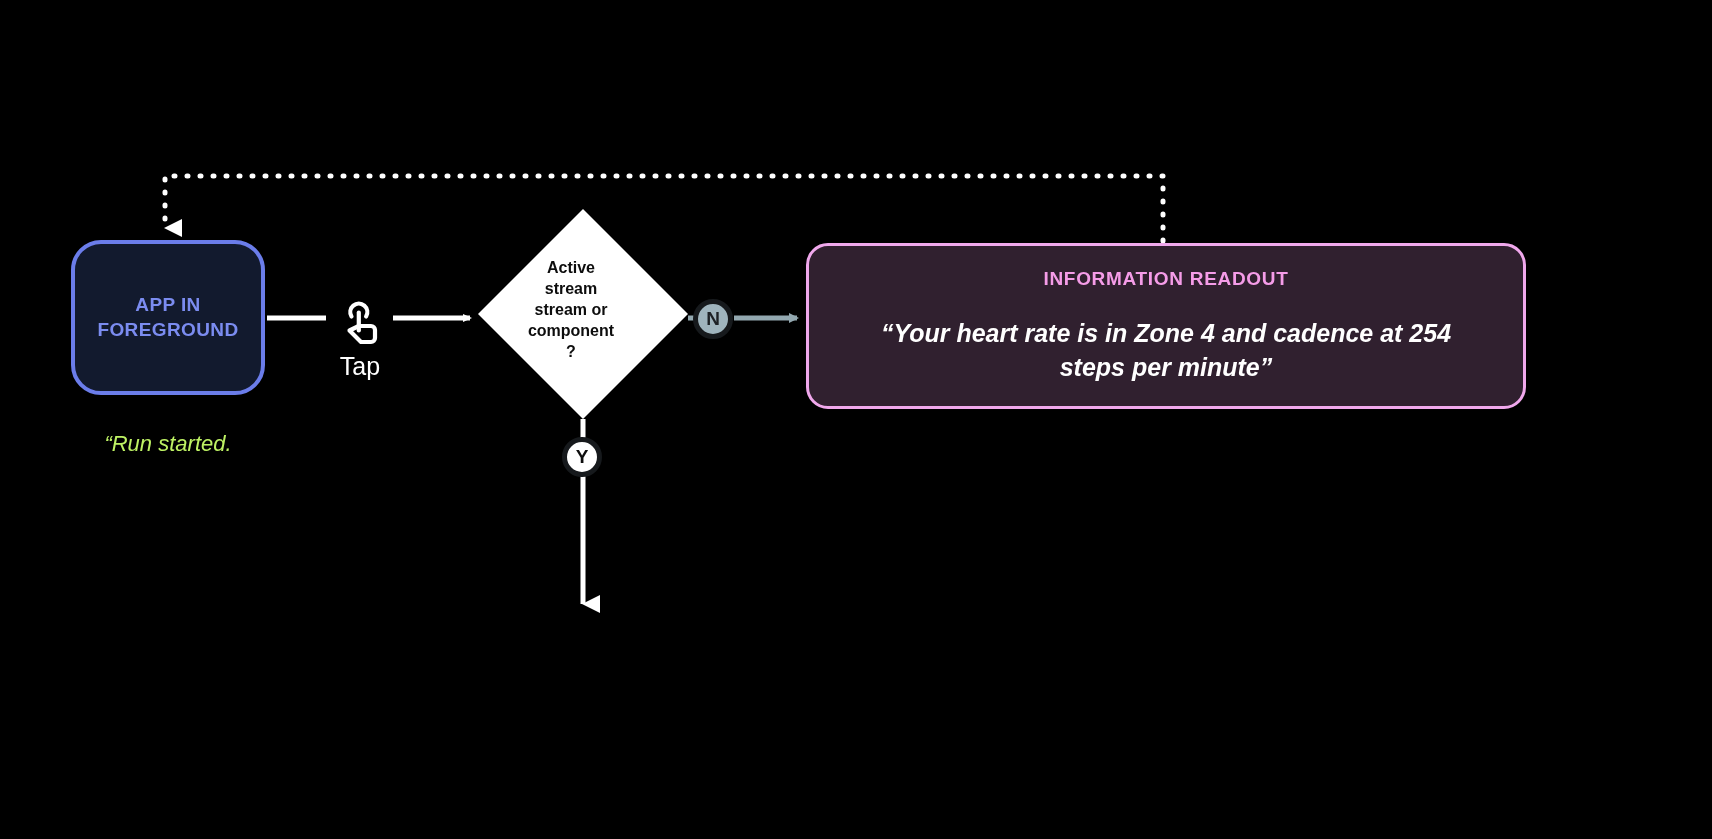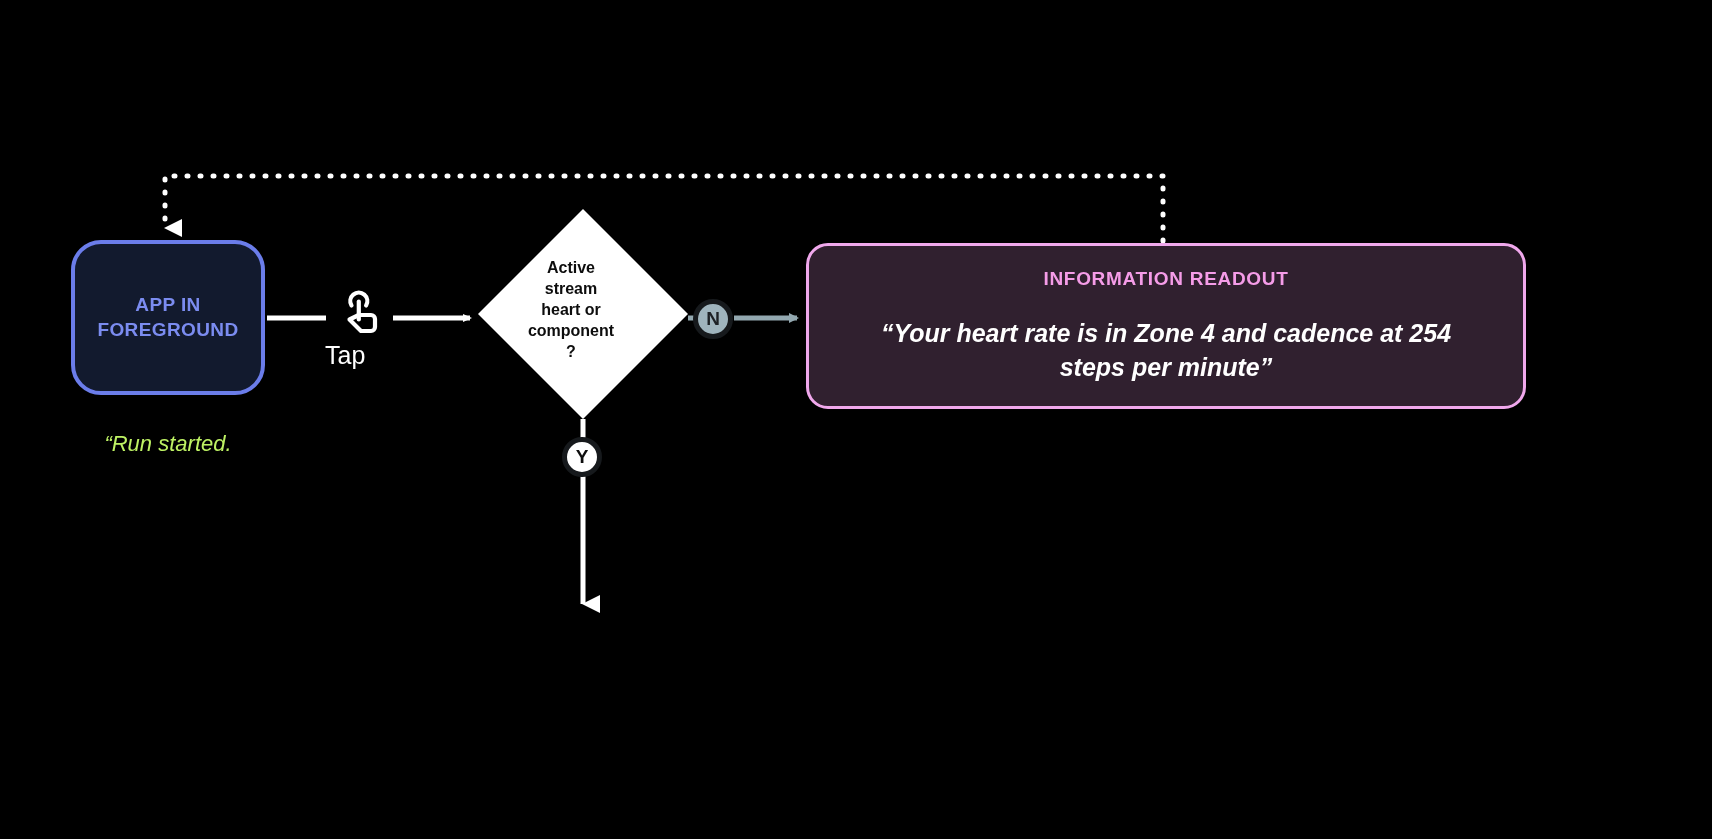--- a/index.html
+++ b/index.html
@@ -55,22 +55,23 @@
     text-align: center;
     color: #bef264;
     font-size: 22px;
     font-style: italic;
     line-height: 1.45;
   }
 
   
   #tap-group {
     left: 325px;
-    top: 287px;
+    top: 298px;
     width: 70px;
+    text-align: center;
   }
   #tap-icon-wrap { height: 52px; display: flex; align-items: center; justify-content: center; }
   #tap-label {
     font-size: 25px;
     color: #ffffff;
     line-height: 1;
     margin-top: 4px;
   }
 
   
@@ -241,21 +242,21 @@
     <div id="tap-label">Tap</div>
   </div>
 
   <div class="abs" id="diamond-wrap">
     <svg id="diamond-shape" viewBox="0 0 210 210">
       <polygon points="105,0 210,105 105,210 0,105" fill="#ffffff"></polygon>
     </svg>
     <div id="diamond-text">
       <div>Active</div>
       <div>stream</div>
-      <div>heart or</div>
+      <div>stream or</div>
       <div>component</div>
       <div>?</div>
     </div>
   </div>
 
   <div class="abs badge" id="badge-n">
     <span>N</span>
   </div>
   <div class="abs badge" id="badge-y">
     <span>Y</span>

